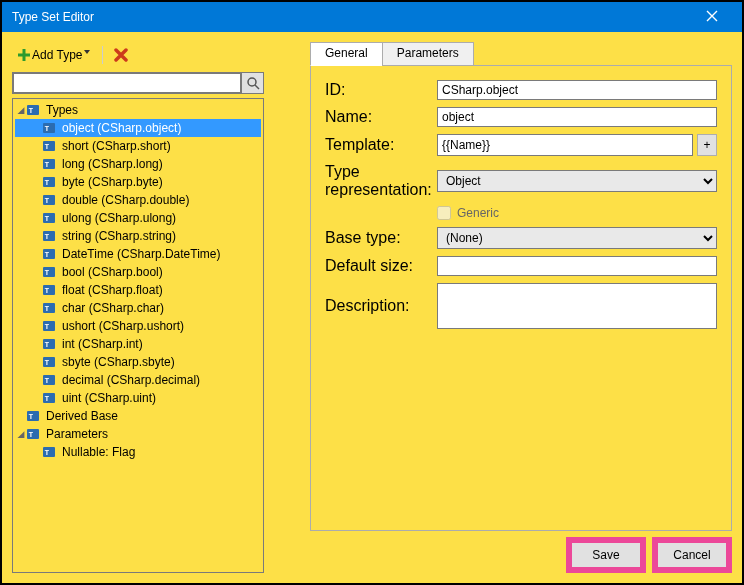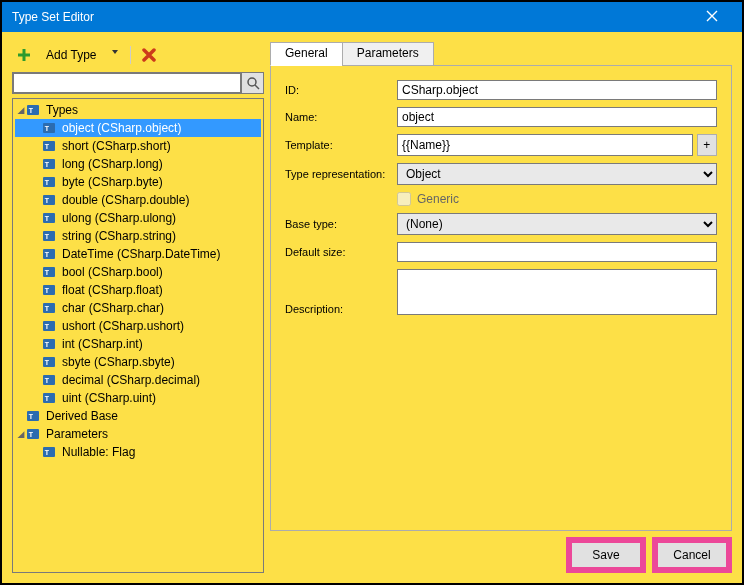--- a/index.html
+++ b/index.html
@@ -5,40 +5,40 @@
 * { box-sizing: border-box; margin: 0; padding: 0; }
 body { font-family: "Segoe UI", Tahoma, sans-serif; font-size: 12px; background: #000; }
 .window { width: 744px; height: 585px; background: #fde047; border: 2px solid #000; position: relative; }
 .titlebar { height: 30px; background: #0078d7; color: #fff; display: flex; align-items: center; padding: 0 10px; }
 .titlebar .title { flex: 1; font-size: 12px; }
 .titlebar .close { width: 40px; text-align: center; cursor: pointer; font-size: 14px; }
 .content { display: flex; height: calc(100% - 30px); padding: 10px; gap: 6px; flex-direction: column; }
 .main { display: flex; flex: 1; gap: 6px; min-height: 0; }
 .left { width: 252px; display: flex; flex-direction: column; gap: 4px; }
 .toolbar { height: 26px; display: flex; align-items: center; gap: 4px; padding: 2px 0; }
-.tbtn { display: inline-flex; gap: 15px; padding: 2px 4px; cursor: pointer; border: 1px solid transparent; }
+.tbtn { display: inline-flex; gap: 1px; padding: 2px 4px; cursor: pointer; border: 1px solid transparent; }
 .sep { width: 1px; height: 18px; background: #ccc; margin: 0 2px; }
 .searchrow { display: flex; height: 22px; border: 1px solid #7a7a7a; }
 .searchrow input { flex: 1; border: none; padding: 0 4px; outline: none; }
 .searchbtn { width: 22px; background: #e1e1e1; display: flex; align-items: center; justify-content: center; border-left: 1px solid #7a7a7a; cursor: pointer; }
 .tree { flex: 1; border: 1px solid #7a7a7a; overflow: auto; padding: 2px; }
 .node { display: flex; align-items: center; height: 18px; padding-right: 4px; cursor: pointer; white-space: nowrap; }
 .node.sel { background: #3399ff; color: #fff; }
 .twisty { width: 12px; text-align: center; color: #666; font-size: 9px; }
 .ticon { width: 16px; height: 14px; display: inline-flex; align-items: center; justify-content: center; margin-right: 3px; }
 .bt-icon::before { content: ""; display:inline-block; width:12px; height:10px; background:#2b6cb0; border-radius:1px; }
 .bt-icon::after { content:"T"; position:relative; left:-10px; top:0; color:#fff; font-size:7px; font-weight:bold; }
-.right { flex: 1; display: flex; flex-direction: column; }
+.right { flex: 1; display: flex; flex-direction: column; margin-left: 40px; }
 .tabs { display: flex; margin-bottom: -1px; z-index: 1; }
 .tab { height: 24px; padding: 3px 14px; border: 1px solid #acacac; background: #f0f0f0; cursor: pointer; font-size: 12px; }
 .tab.active { background: #fff; border-bottom-color: #fff; }
 .tab + .tab { margin-left: -1px; }
 .panel { flex: 1; border: 1px solid #acacac; padding: 14px; }
 .formrow { display: flex; align-items: center; margin-bottom: 7px; }
-.formrow > label { width: 112px; font-size: 11px; }
+.formrow > label { width: 112px; font-size: 16px; }
 .formrow > .field { flex: 1; display: flex; gap: 4px; }
 input[type=text], select, textarea { width: 100%; font: inherit; padding: 2px 4px; border: 1px solid #7a7a7a; }
 select { background: #e9e9e9; height: 22px; }
 textarea { height: 46px; resize: none; }
 .plusbtn { width: 22px; height: 22px; border: 1px solid #adadad; background: #e1e1e1; cursor: pointer; display:flex; align-items:center; justify-content:center; }
 .checkbox { display: flex; align-items: center; gap: 6px; margin-left: 112px; color: #666; }
 .checkbox input { width: 14px; height: 14px; }
 .footer { display: flex; justify-content: flex-end; gap: 6px; padding: 6px 0 0; }
 .footer button { width: 80px; height: 36px; border: 6px solid #ec4899; background: #e1e1e1; cursor: pointer; font: inherit; }
 .plus-icon svg, .x-icon svg, .arrow-icon svg { display:block; }
@@ -224,21 +224,21 @@
             <div class="field">
                 <select><option>(None)</option></select>
               </div>
           </div>
           <div class="formrow">
             <label>Default size:</label>
             <div class="field">
                 <input type="text" value="" style="">
               </div>
           </div>
-          <div class="formrow" style="align-items:flex-end">
+          <div class="formrow" style="align-items:center">
             <label>Description:</label>
             <div class="field">
                 <textarea style=""></textarea>
               </div>
           </div>
         </div>
         <div class="footer">
           <button>Save</button>
           <button>Cancel</button>
         </div>

